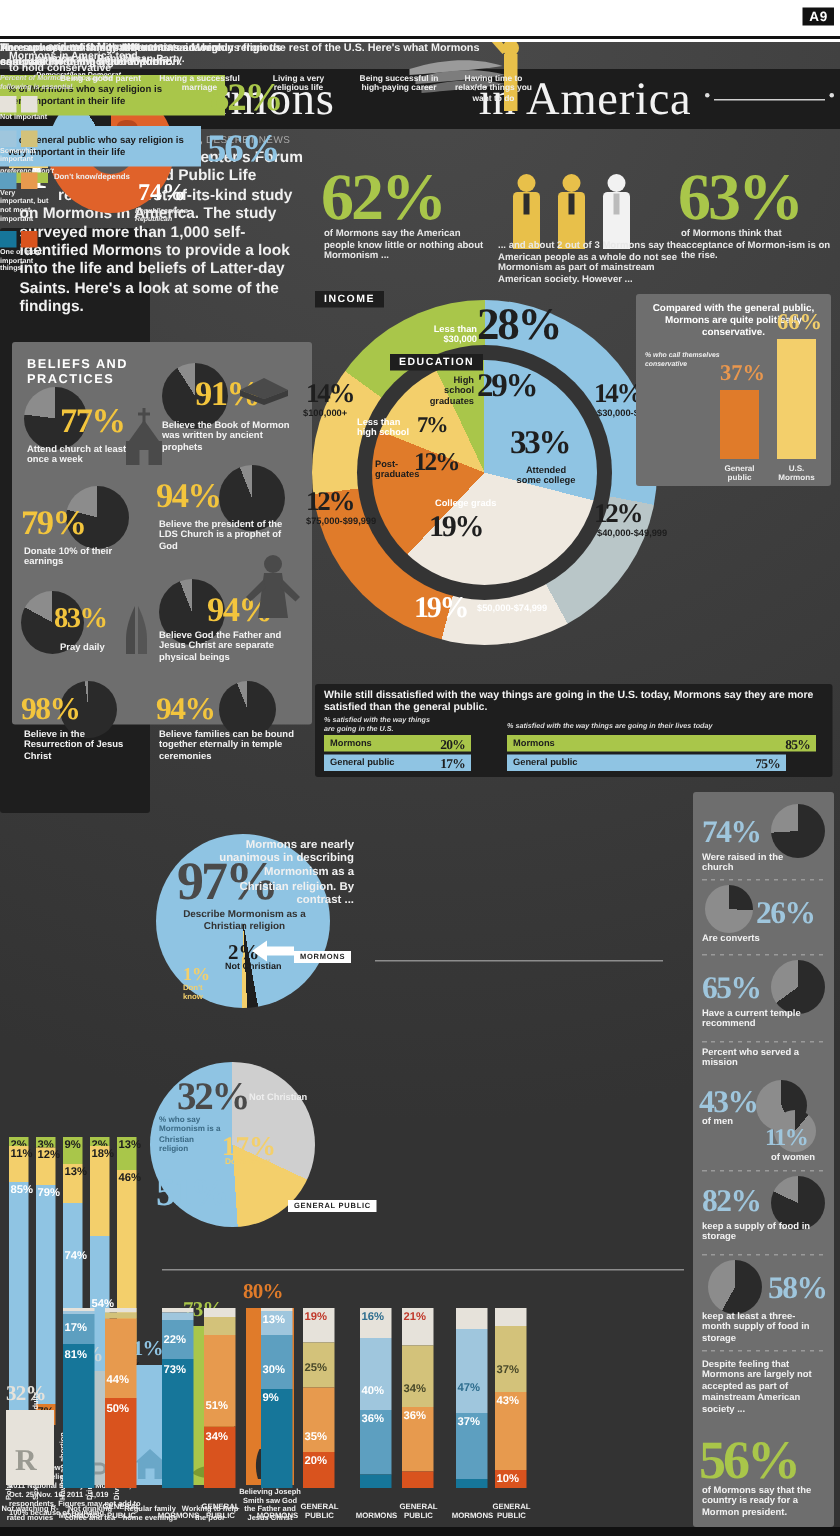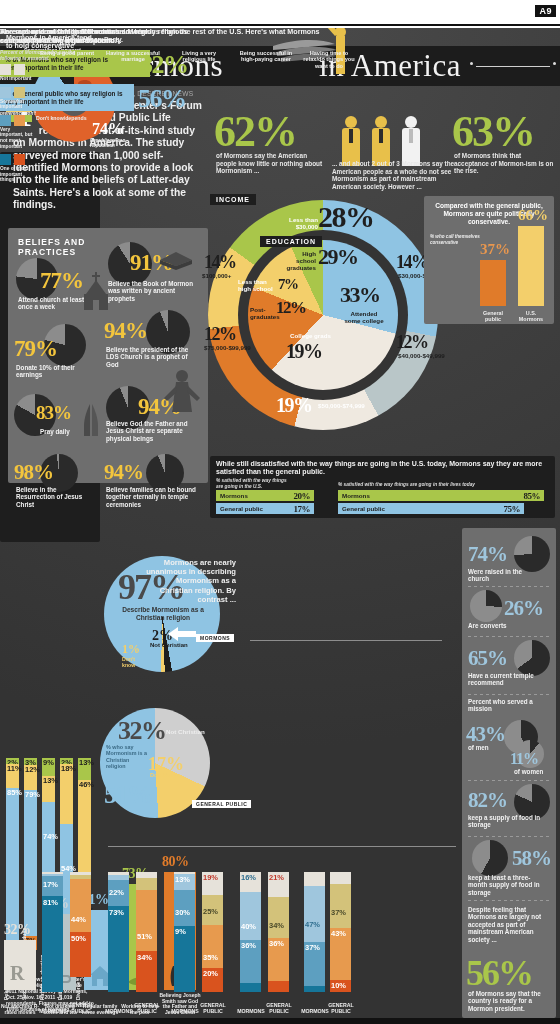--- a/index.html
+++ b/index.html
@@ -645,21 +645,21 @@
             <span style="color:#fff;top:2px">81%</span>
           </div>
       </div>
       <div class="fbot" style="left:38px;">MORMONS</div>
       <div class="fcol" style="left:70px;height:120px;">
         <div class="fseg" style="height:3px;background:#e6e2da;"></div>
         <div class="fseg" style="height:4px;background:#d3c27a;"></div>
         <div class="fseg" style="height:53px;background:#e79a4e;">
             <span style="color:#fff;top:36px">44%</span>
           </div>
-        <div class="fseg" style="height:45px;background:#d9531e;">
+        <div class="fseg" style="height:60px;background:#d9531e;">
             <span style="color:#fff;top:2px">50%</span>
           </div>
       </div>
       <div class="fbot" style="left:66px;">GENERAL PUBLIC</div>
 
       <div class="fgrp" style="left:104px;top:22px;width:58px;">Having a successful marriage</div>
       <div class="fcol" style="left:108px;height:120px;">
         <div class="fseg" style="height:3px;background:#e6e2da;"></div>
         <div class="fseg" style="height:5px;background:#9fc6dd;"></div>
         <div class="fseg" style="height:26px;background:#5d9fc0;">

